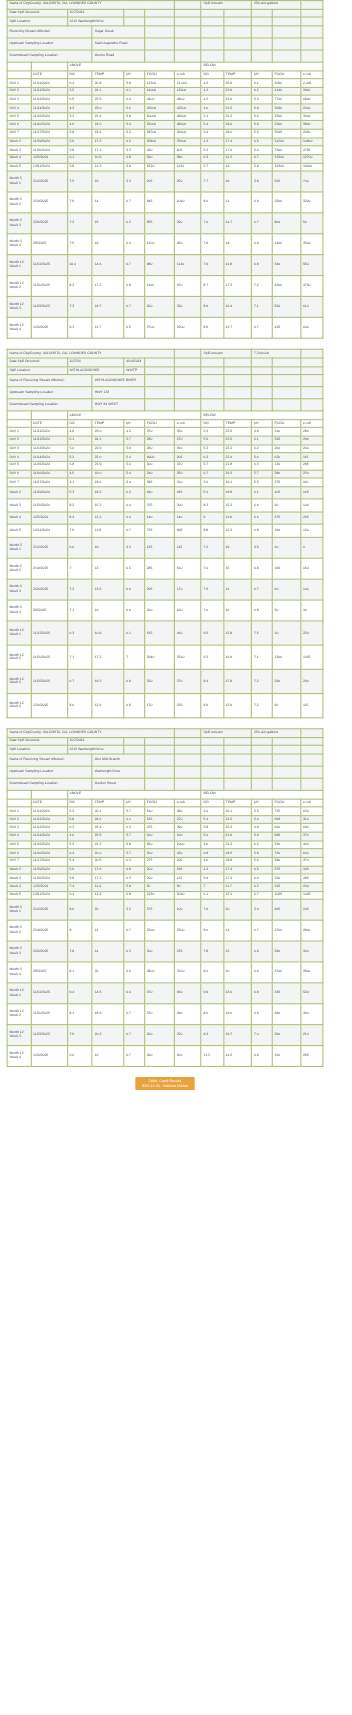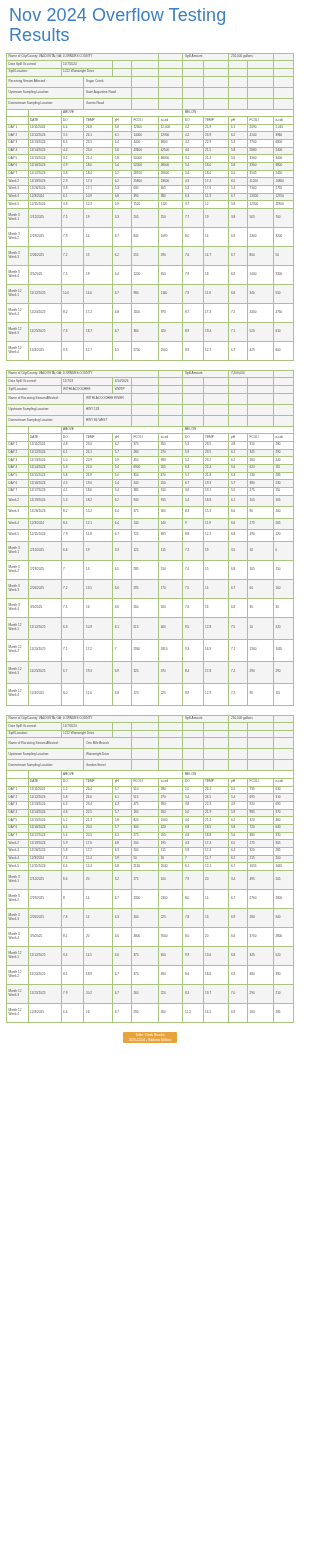--- a/index.html
+++ b/index.html
@@ -67,21 +67,20 @@
     padding:1.5px 6px;
     border-radius:1px;
   }
   .badge div { white-space:nowrap; }
 </style>
 </head>
 <body>
 
 <div class="page">
 
-  <div class="page-title">Nov 2024 Overflow Testing Results</div>
 
   <div id="tables-host">
       <table class="grid">
         <colgroup>
           <col style="width: 7.5%;">
           <col style="width: 11.5%;">
           <col style="width: 8%;">
           <col style="width: 10%;">
           <col style="width: 6.5%;">
           <col style="width: 9.5%;">

